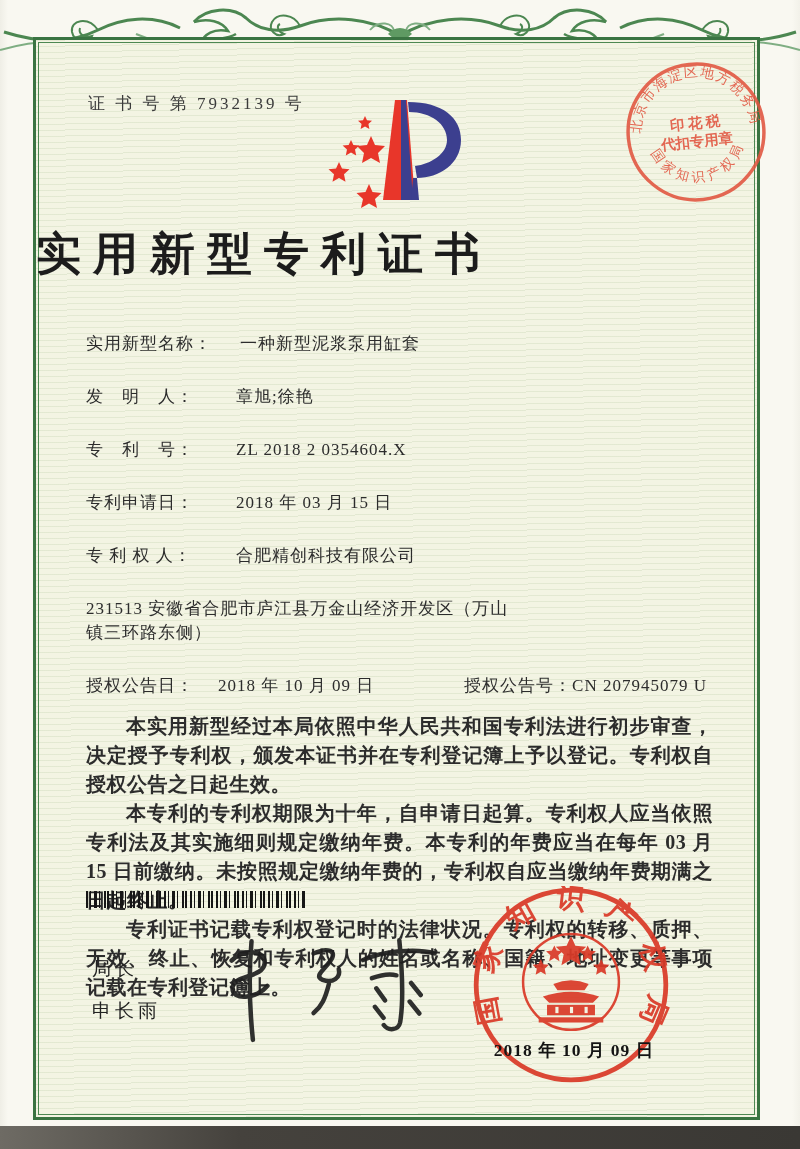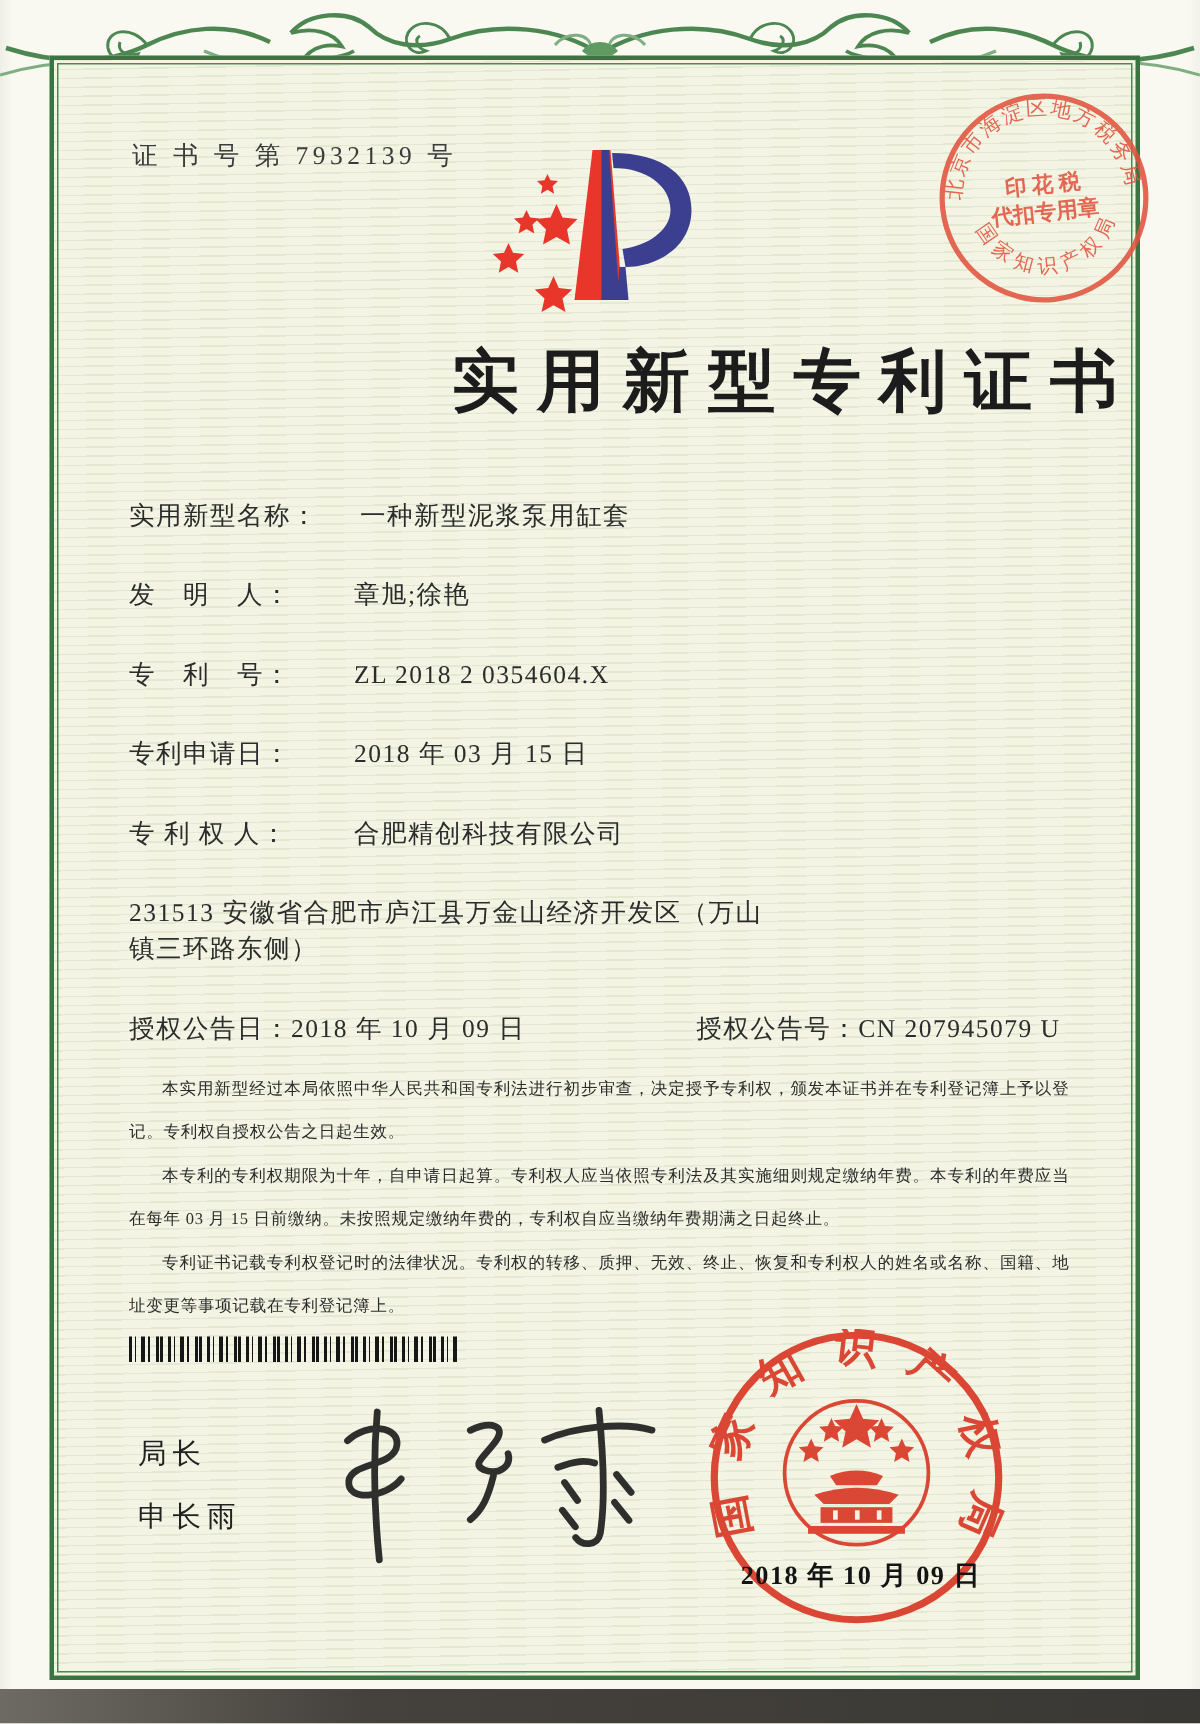--- a/index.html
+++ b/index.html
@@ -16,31 +16,31 @@
     background-image:repeating-linear-gradient(179deg,rgba(128,163,104,.14) 0px,rgba(128,163,104,.14) 1px,rgba(255,255,255,0) 1px,rgba(255,255,255,0) 6px);
     box-sizing:border-box;padding-left:32px;}
   .panel-inner{position:absolute;inset:2px;border:1px solid #4d8852;pointer-events:none;}
 
   .cert-no{position:absolute;left:52px;top:52px;font-size:17px;letter-spacing:3px;color:#3b3b3b;}
 
   .tax-seal{position:absolute;left:588px;top:20px;width:144px;height:144px;transform:rotate(-6deg);opacity:.88;}
 
   .logo{position:absolute;left:50%;top:56px;transform:translateX(-50%);width:176px;height:112px;}
 
-  .title{position:absolute;left:0;top:184px;width:100%;text-align:right;
+  .title{position:absolute;left:0;top:184px;width:100%;text-align:left;
     font-size:45px;font-weight:700;letter-spacing:12px;color:#1c1c1c;}
 
   .content{position:absolute;left:50px;right:44px;top:292px;color:#2c2c2c;font-size:17px;}
   .field-row{display:flex;line-height:24px;margin-bottom:29px;gap:28px;}
   .field-label{flex:0 0 122px;letter-spacing:1px;white-space:nowrap;}
   .field-value{letter-spacing:1px;}
   .field-value.addr{max-width:432px;}
-  .grant-row{display:flex;line-height:24px;margin-bottom:14px;}
+  .grant-row{display:flex;line-height:24px;margin-bottom:14px;gap:24px;}
   .grant-right{margin-left:auto;margin-right:6px;display:flex;}
-  .paras p{margin:0;text-indent:2em;line-height:29px;font-size:11px;letter-spacing:.5px;text-align:justify;}
+  .paras p{margin:0;text-indent:2em;line-height:29px;font-size:20px;letter-spacing:.5px;text-align:justify;font-weight:bold;}
 
   .barcode{position:absolute;left:50px;top:851px;width:220px;height:17px;
     background:
       repeating-linear-gradient(90deg,
         #161616 0 2px,transparent 2px 4px,
         #161616 4px 5px,transparent 5px 8px,
         #161616 8px 11px,transparent 11px 13px,
         #161616 13px 14px,transparent 14px 18px,
         #161616 18px 20px,transparent 20px 21px,
         #161616 21px 23px,transparent 23px 26px);}

